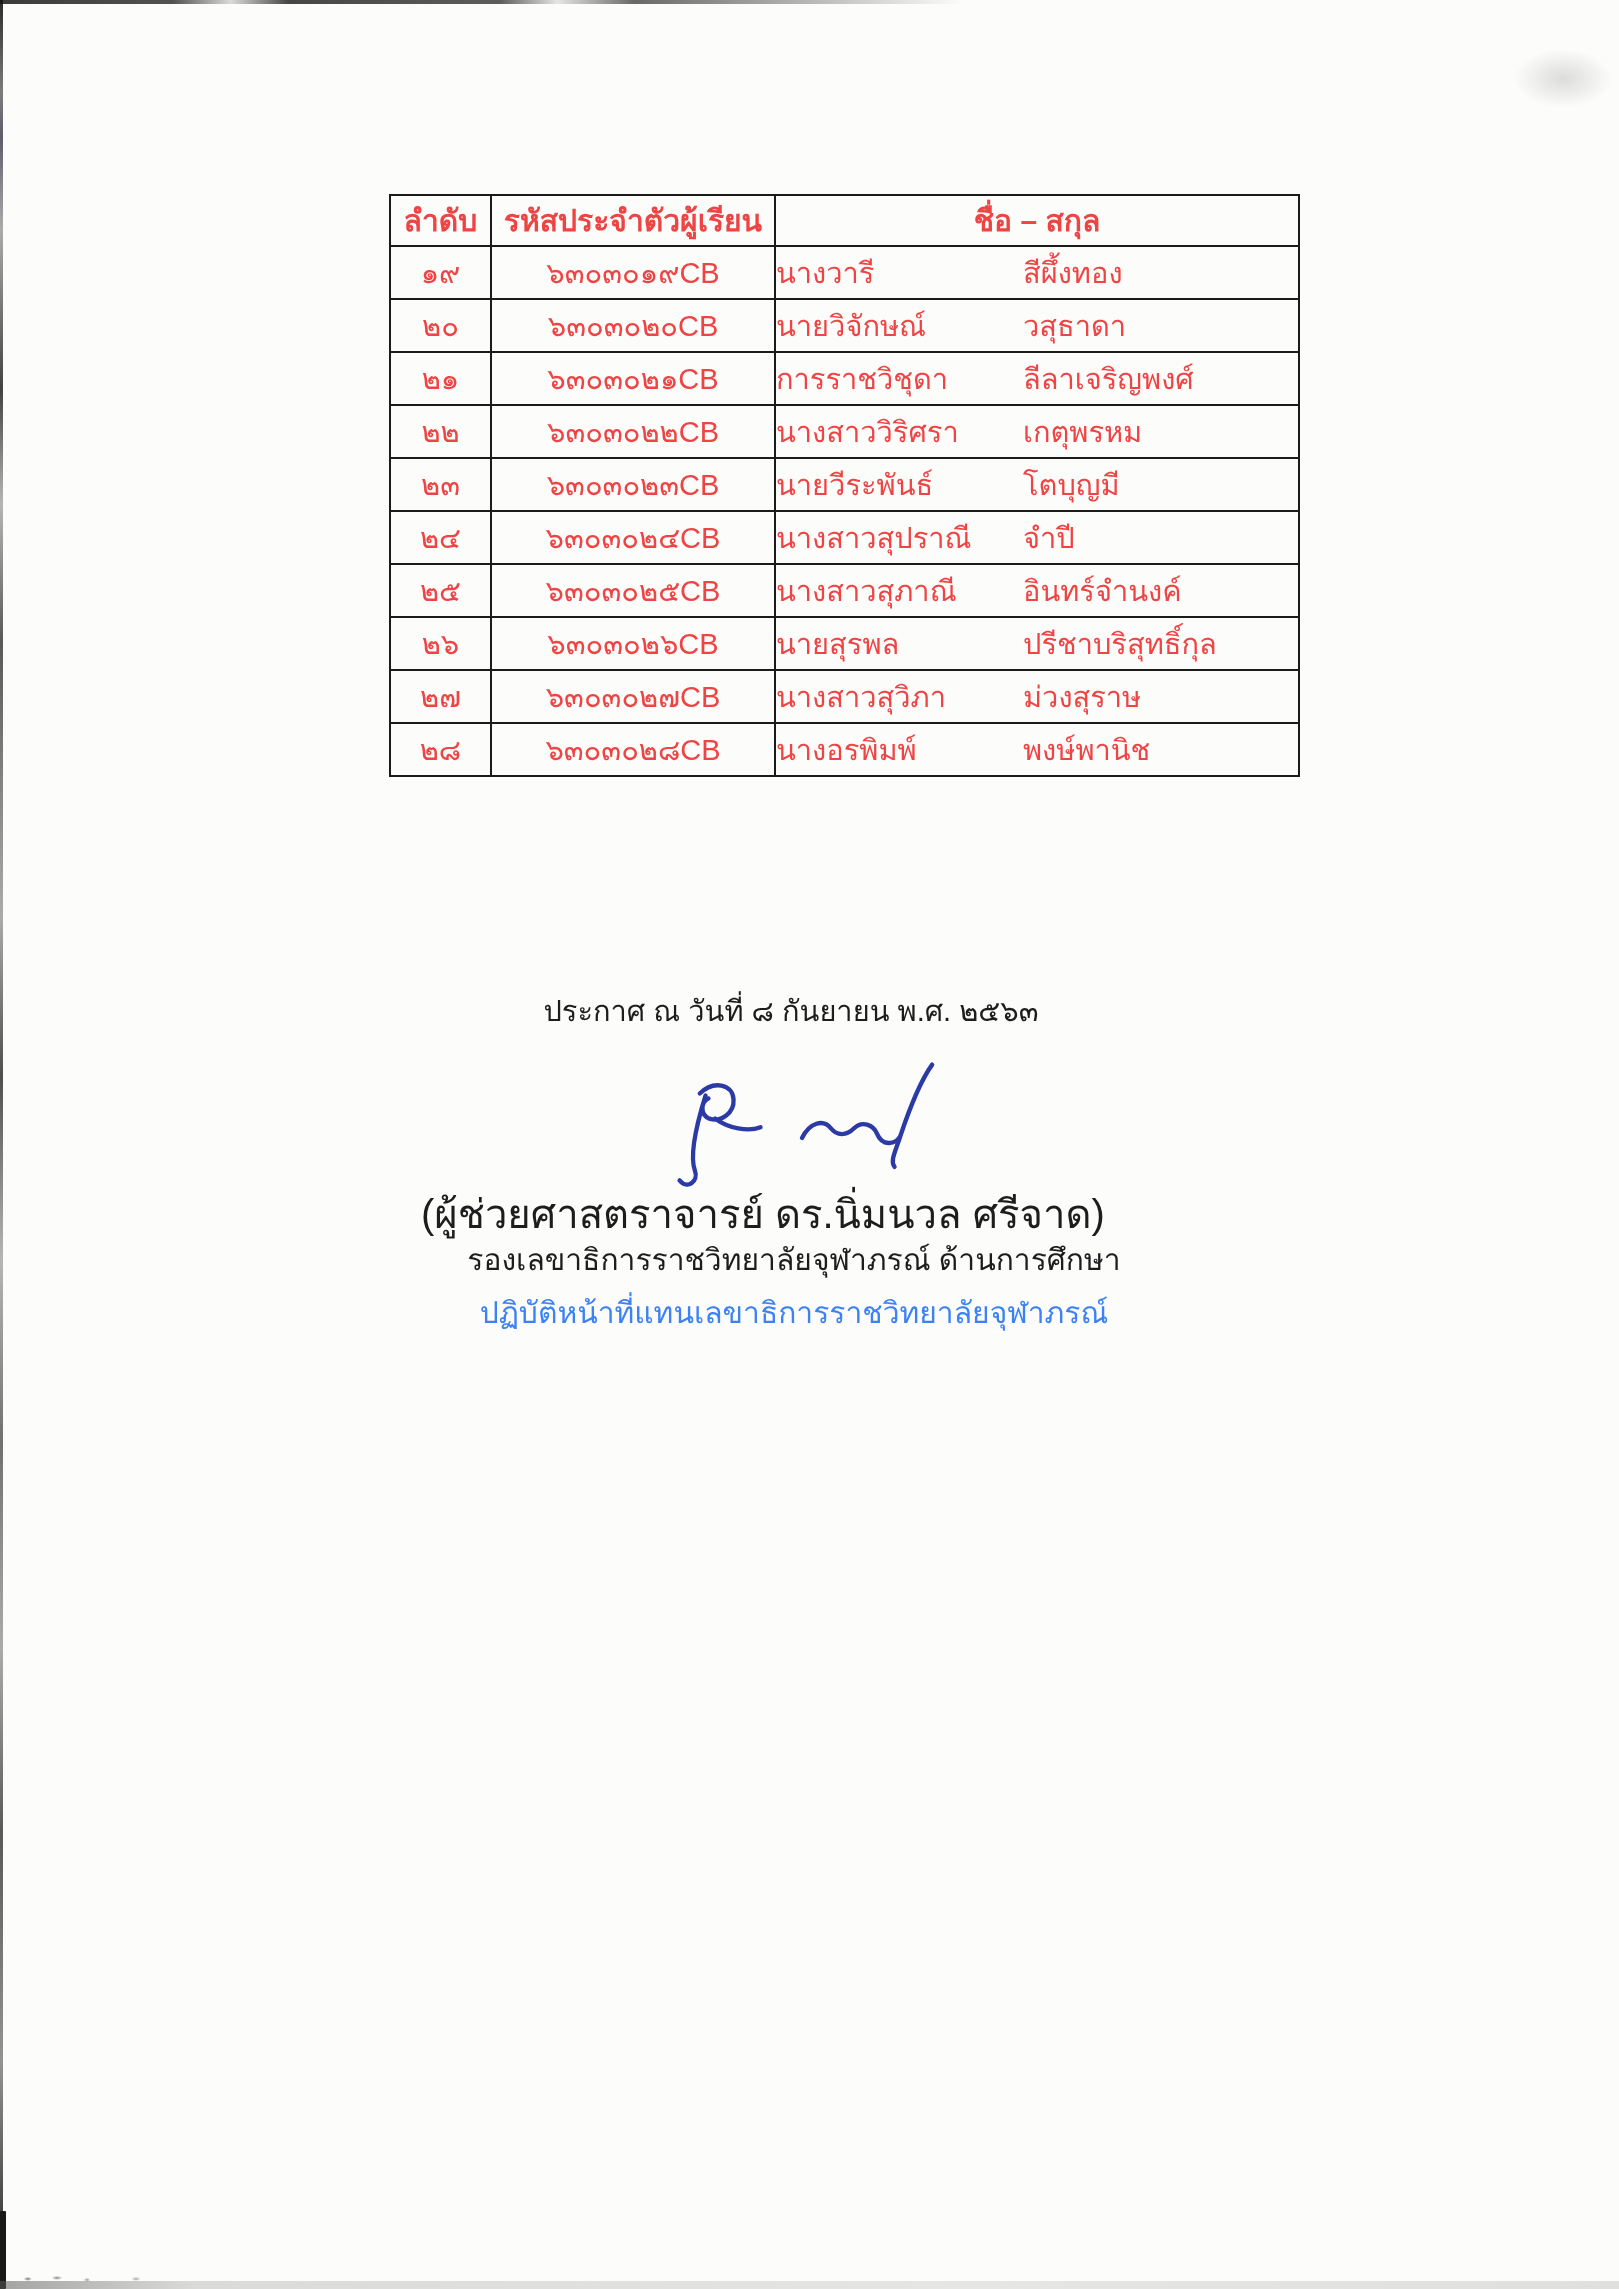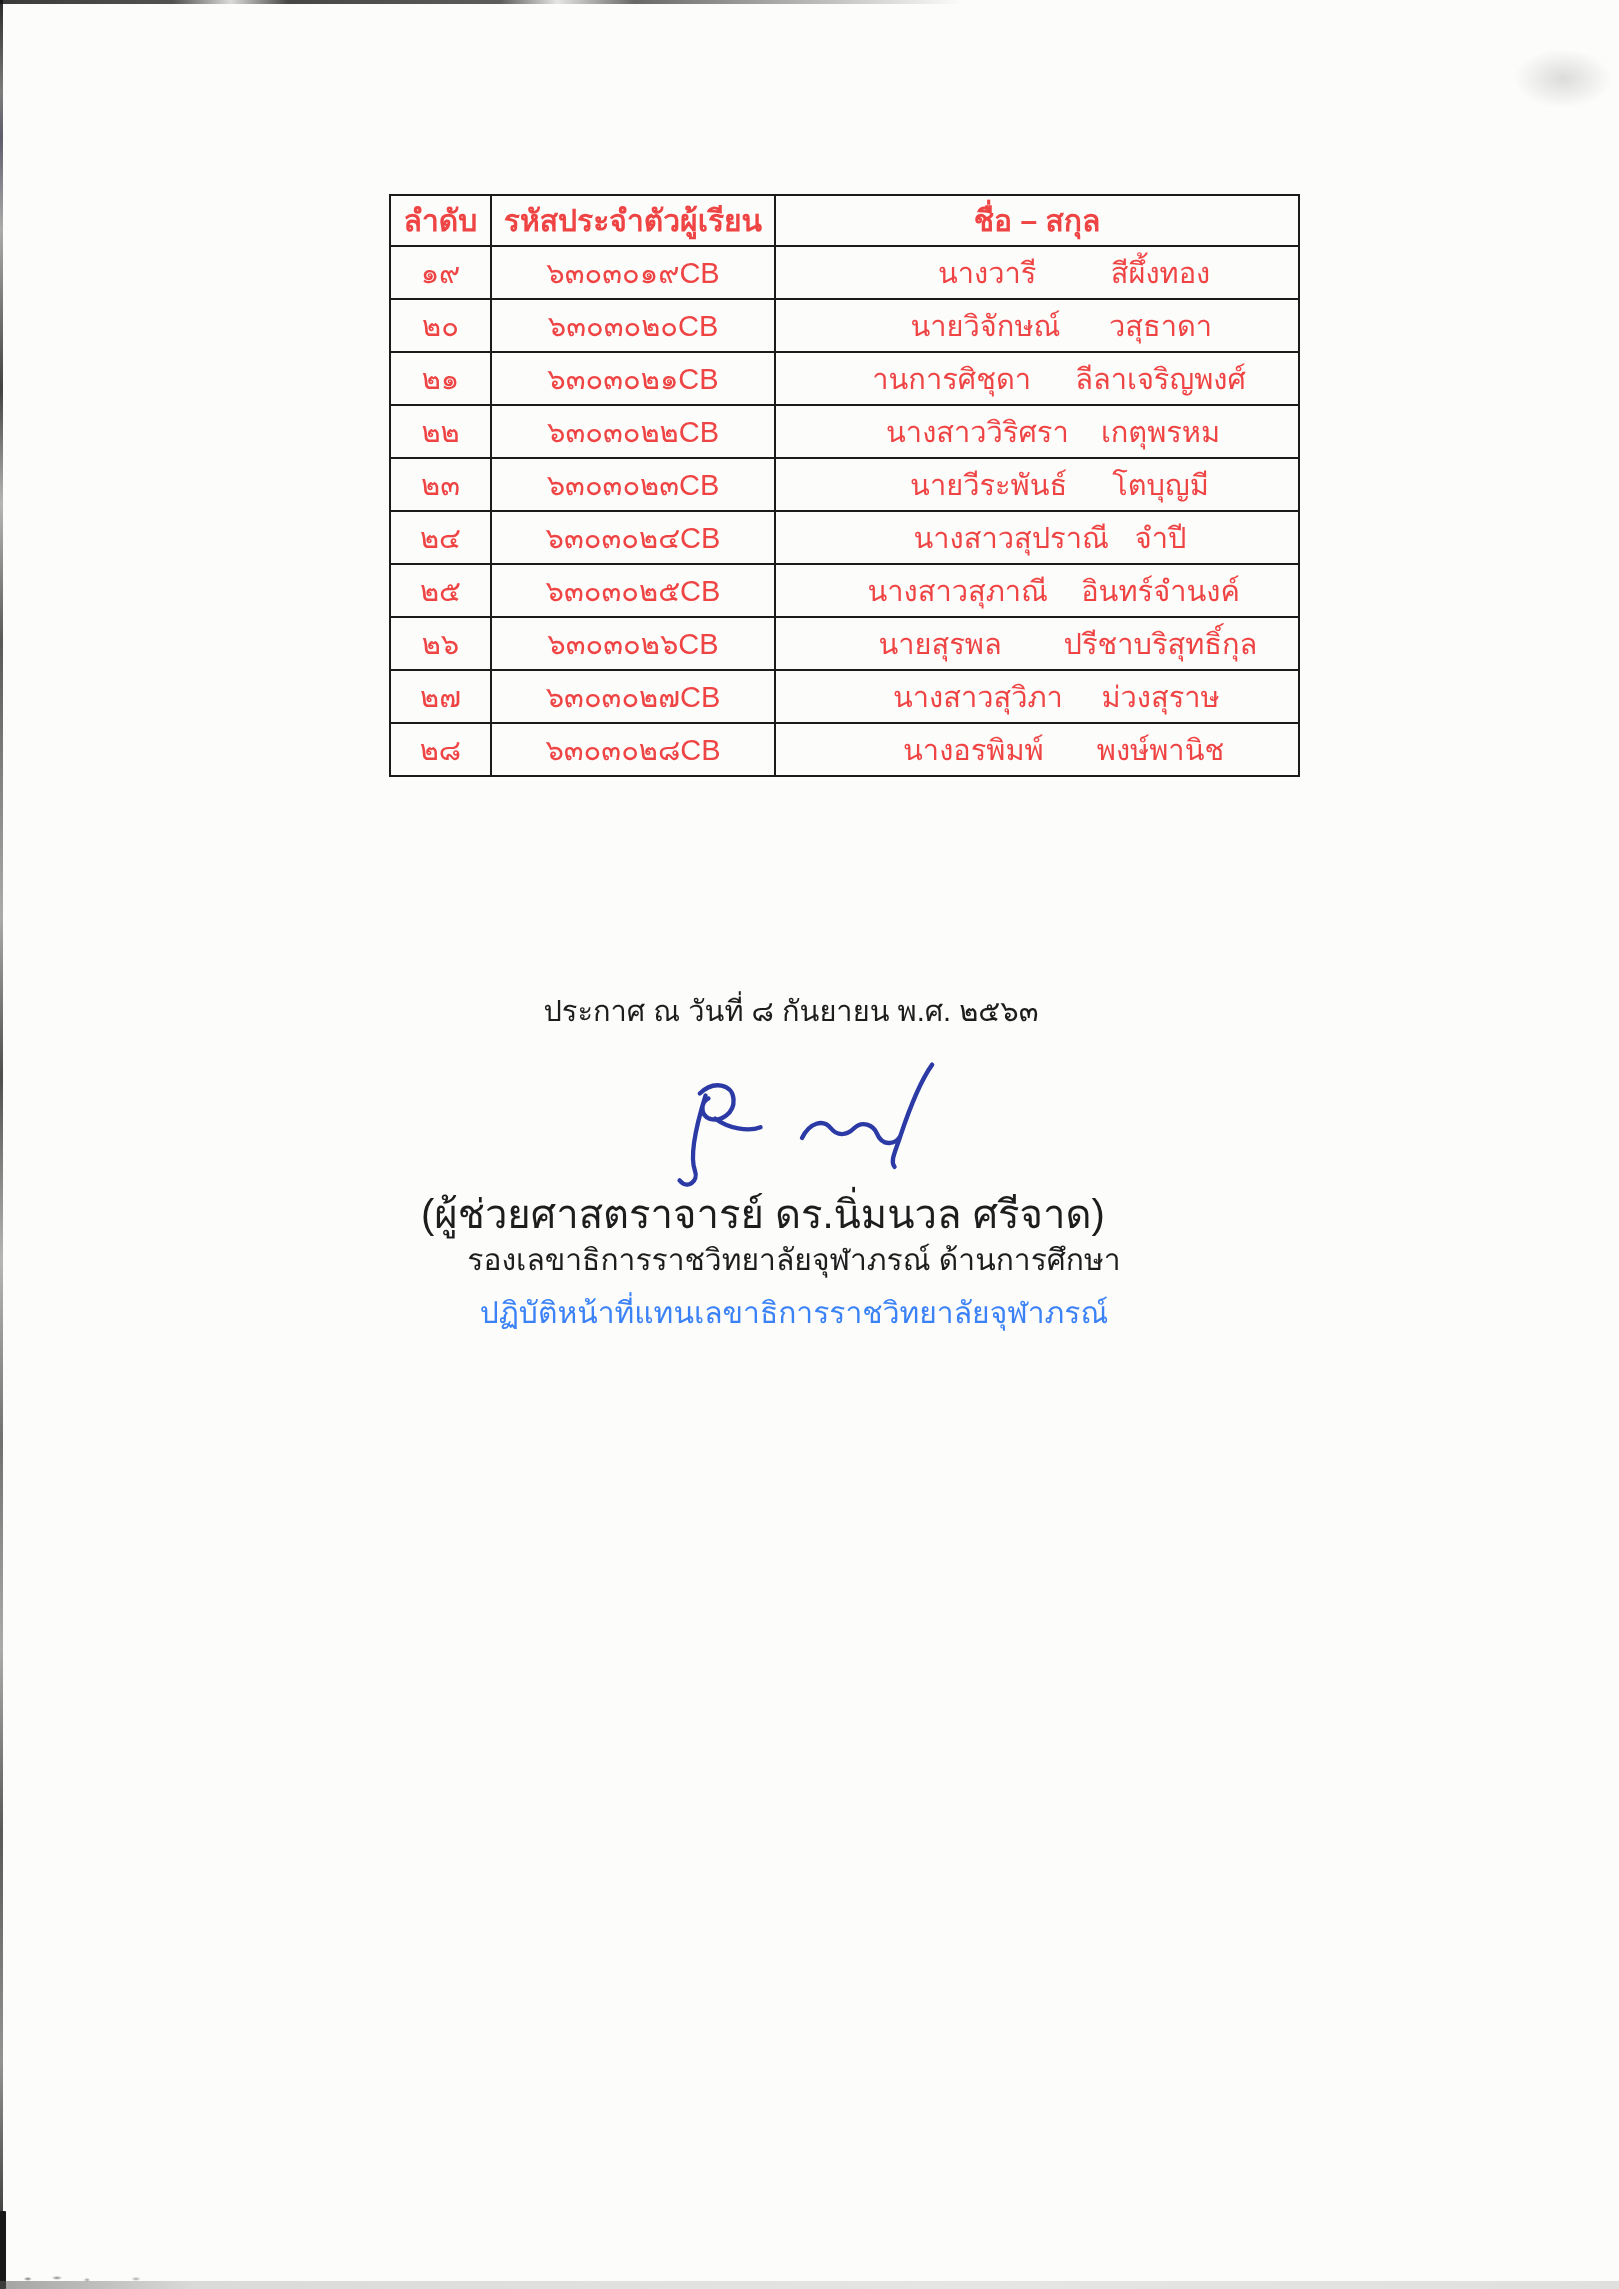--- a/index.html
+++ b/index.html
@@ -60,21 +60,21 @@
   table.students th,table.students td{
     border:2px solid #1b1b1b;
     padding:0;
     vertical-align:middle;
     overflow:hidden;white-space:nowrap;
   }
   table.students{border:2.9px solid #141414;}
   table.students th{height:49px;font-weight:bold;text-align:center;font-size:30px;}
   table.students td{height:51px;}
   td.cell-no,td.cell-code{text-align:center;}
-  td.cell-name{padding-left:15.7px;text-align:center;font-family:Liberation Serif, serif;}
+  td.cell-name{padding-left:15.7px;text-align:left;font-family:Liberation Serif, serif;}
   .fname{display:inline-block;width:247px;}
   
   .date-line{
     position:absolute;left:389px;top:988px;width:804px;
     text-align:center;font-size:29px;color:#1d1d1d;white-space:nowrap;
   }
   .signature-wrap{
     position:absolute;left:655px;top:1055px;width:294px;height:135px;
   }
   .signer-name{
@@ -129,21 +129,21 @@
       <td class="cell-code">๖๓๐๓๐๒๐CB</td>
       <td class="cell-name">
         <span class="fname">นายวิจักษณ์</span><span>วสุธาดา</span>
       </td>
     </tr>
 
     <tr>
       <td class="cell-no">๒๑</td>
       <td class="cell-code">๖๓๐๓๐๒๑CB</td>
       <td class="cell-name">
-        <span class="fname">านการศิชุดา</span><span>ลีลาเจริญพงศ์</span>
+        <span class="fname">การราชวิชุดา</span><span>ลีลาเจริญพงศ์</span>
       </td>
     </tr>
 
     <tr>
       <td class="cell-no">๒๒</td>
       <td class="cell-code">๖๓๐๓๐๒๒CB</td>
       <td class="cell-name">
         <span class="fname">นางสาววิริศรา</span><span>เกตุพรหม</span>
       </td>
     </tr>

